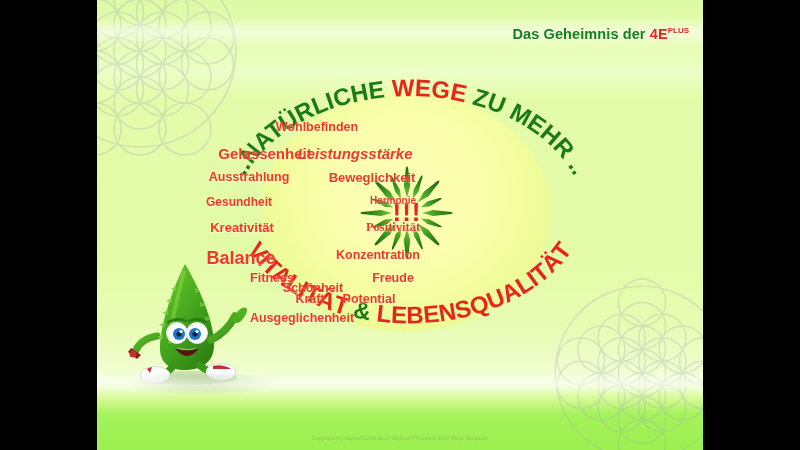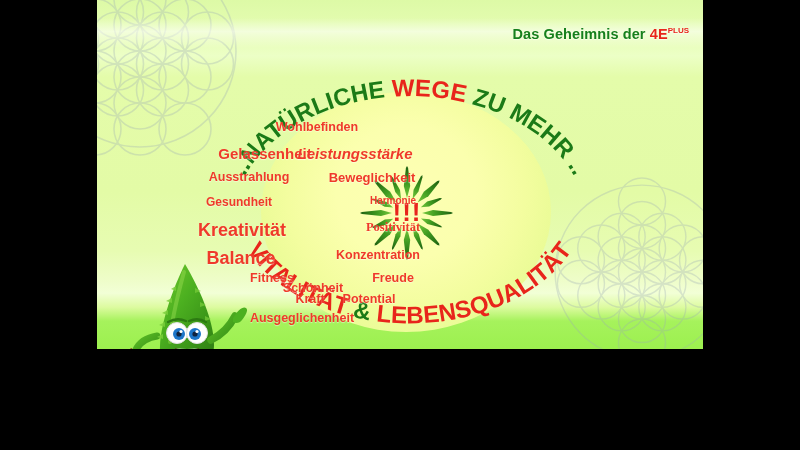--- a/index.html
+++ b/index.html
@@ -2,21 +2,21 @@
 <html><head>
 <meta charset="utf-8">
 <style>
   html,body{margin:0;padding:0;background:#000;}
   body{width:800px;height:450px;overflow:hidden;font-family:"Liberation Sans",sans-serif;}
 
   #stage{position:relative;width:800px;height:450px;background:#000;}
 
   
   #slide{
-    position:absolute;left:97px;top:0;width:606px;height:349px;
+    position:absolute;left:97px;top:0;width:606px;height:450px;
     background:
       linear-gradient(to bottom,
         #ddfaa6 0%, #e6fdb4 10%, #ecffc6 16%, #e4fcaa 22%,
         #e3fba6 55%, #e7fcb2 72%, #eefdc8 80%, #f2ffd6 84%,
         #ddfba0 88%, #a6f25c 92%, #9cf04f 100%);
     overflow:hidden;
   }
 
   
   .fol{position:absolute;opacity:.30;pointer-events:none;}
@@ -275,21 +275,21 @@
     </div>
 
     <div id="wordcloud">
       <span class="word" style="font-size: 12.5px; top: 120px; left: 220px; transform: translateX(-50%);">Wohlbefinden</span>
       <span class="word" style="font-size: 15px; top: 145px; left: 168px; transform: translateX(-50%);">Gelassenheit</span>
       <span class="word" style="font-size: 15px; top: 145px; left: 258px; transform: translateX(-50%); font-style: italic;">Leistungsstärke</span>
       <span class="word" style="font-size: 12.5px; top: 170px; left: 152px; transform: translateX(-50%);">Ausstrahlung</span>
       <span class="word" style="font-size: 13px; top: 170px; left: 275px; transform: translateX(-50%);">Beweglichkeit</span>
       <span class="word" style="font-size: 12px; top: 195px; left: 142px; transform: translateX(-50%);">Gesundheit</span>
       <span class="word" style="font-size: 10px; top: 195px; left: 296px; transform: translateX(-50%);">Harmonie</span>
-      <span class="word" style="font-size: 18px; top: 220px; left: 145px; transform: translateX(-50%);">Kreativität</span>
+      <span class="word" style="font-size: 13px; top: 220px; left: 145px; transform: translateX(-50%);">Kreativität</span>
       <span class="word" style="font-size: 12.5px; top: 220px; left: 296px; transform: translateX(-50%); font-family: Liberation Serif, serif;">Positivität</span>
       <span class="word" style="font-size: 18px; top: 248px; left: 144px; transform: translateX(-50%);">Balance</span>
       <span class="word" style="font-size: 12.5px; top: 248px; left: 281px; transform: translateX(-50%);">Konzentration</span>
       <span class="word" style="font-size: 12.5px; top: 271px; left: 175px; transform: translateX(-50%);">Fitness</span>
       <span class="word" style="font-size: 12.5px; top: 271px; left: 296px; transform: translateX(-50%);">Freude</span>
       <span class="word" style="font-size: 12.5px; top: 281px; left: 216px; transform: translateX(-50%);">Schönheit</span>
       <span class="word" style="font-size: 12.5px; top: 292px; left: 195px; transform: translateX(-50%); margin-left: 18px;">Kraft</span>
       <span class="word" style="font-size: 12.5px; top: 292px; left: 272px; transform: translateX(-50%);">Potential</span>
       <span class="word" style="font-size: 12.5px; top: 311px; left: 200px; transform: translateX(-50%); padding-left: 10px;">Ausgeglichenheit</span>
     </div>

